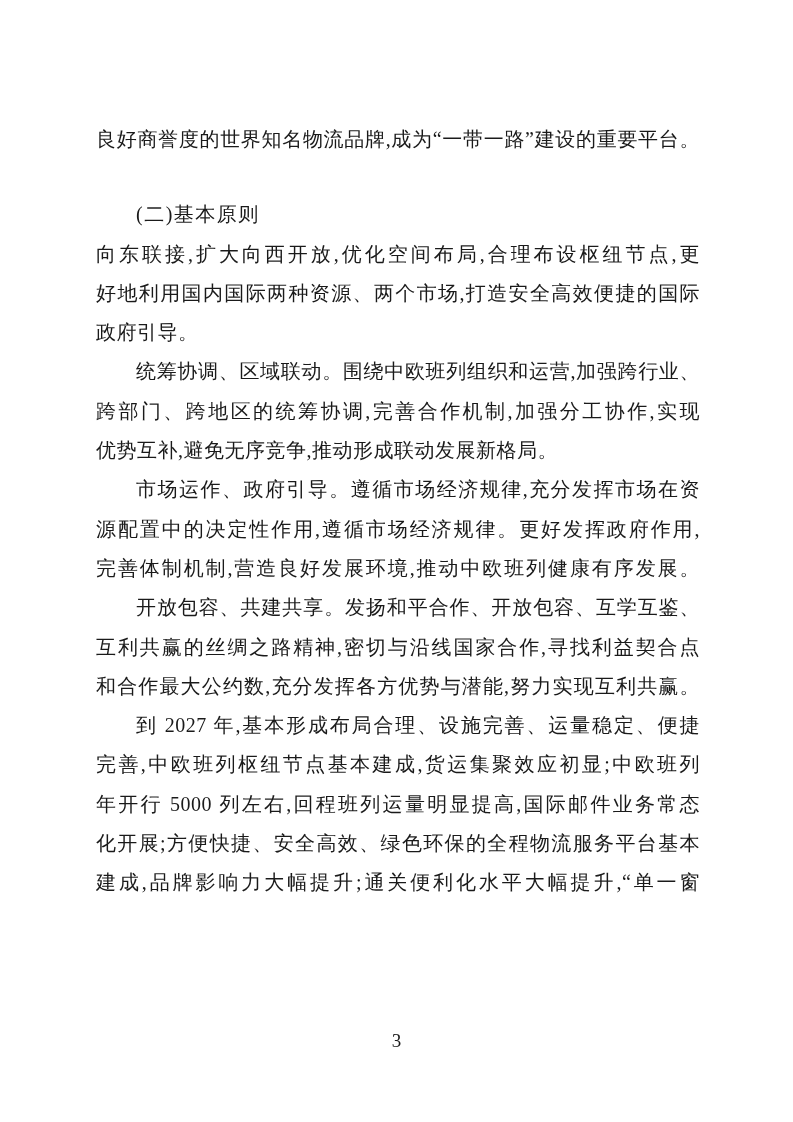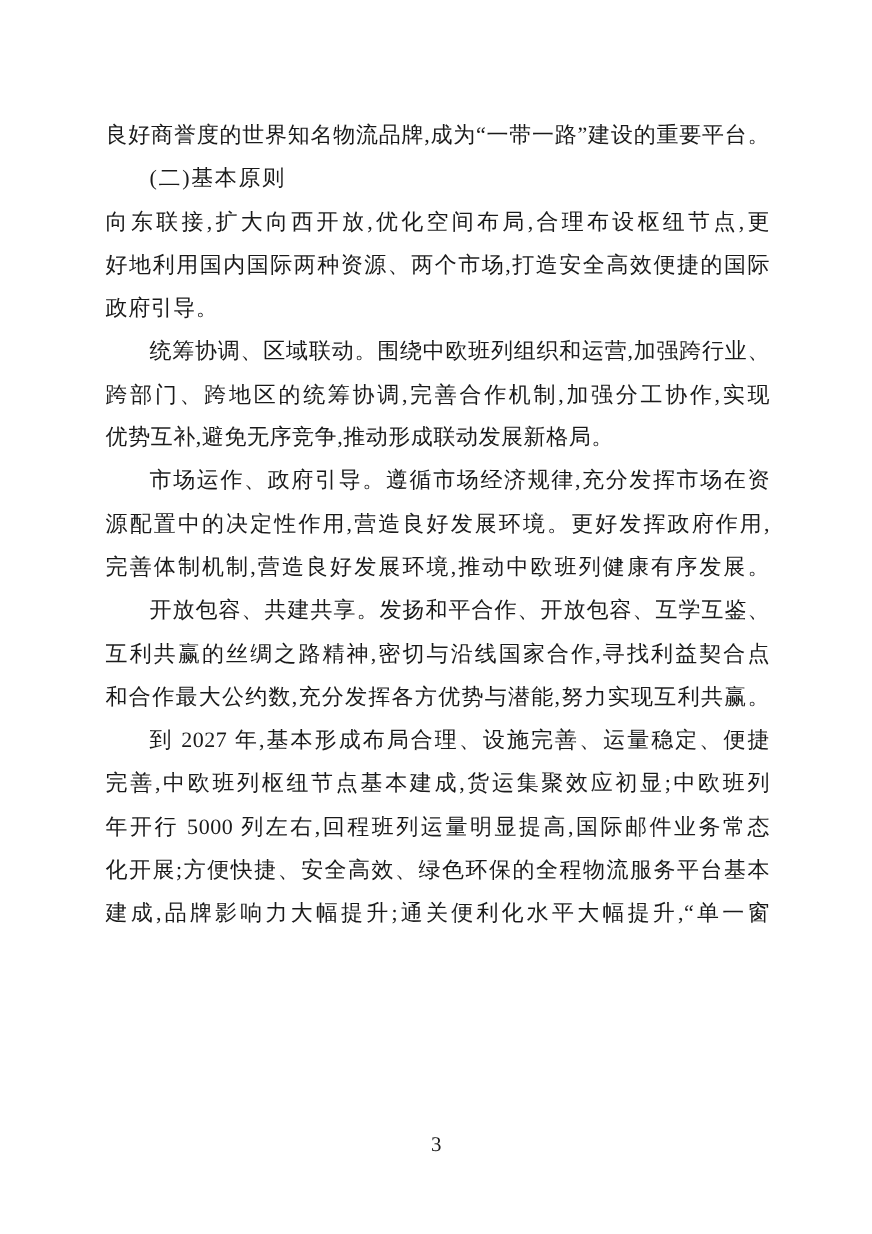--- a/index.html
+++ b/index.html
@@ -13,21 +13,21 @@
     height: 1122px;
     background: #ffffff;
     margin: 0 auto;
     overflow: hidden;
     font-family: "Liberation Serif", "DejaVu Serif", serif;
     color: #1a1a1a;
   }
   .content {
     position: absolute;
     left: 96px;
-    top: 104px;
+    top: 120px;
     width: 604px;
   }
   .line {
     font-size: 20px;
     height: 39.3px;
     line-height: 39.3px;
     letter-spacing: 0.5px;
     white-space: normal;
     overflow: hidden;
     text-align: left;
@@ -35,20 +35,21 @@
   .line.j {
     text-align: justify;
     text-align-last: justify;
   }
   .line.indent {
     text-indent: 2em;
   }
   .line.heading {
     font-family: "Liberation Serif", "DejaVu Serif", serif;
     letter-spacing: 1.5px;
+    margin-top: 36px;
   }
   .page-number {
     position: absolute;
     top: 1028px;
     left: 0;
     width: 100%;
     text-align: center;
     font-size: 19px;
     line-height: 26px;
     color: #1a1a1a;
@@ -61,21 +62,21 @@
   <div class="content">
     <div class="line j">良好商誉度的世界知名物流品牌,成为“一带一路”建设的重要平台。</div>
     <div class="line heading indent">(二)基本原则</div>
     <div class="line j">向东联接,扩大向西开放,优化空间布局,合理布设枢纽节点,更</div>
     <div class="line j">好地利用国内国际两种资源、两个市场,打造安全高效便捷的国际</div>
     <div class="line">政府引导。</div>
     <div class="line j indent">统筹协调、区域联动。围绕中欧班列组织和运营,加强跨行业、</div>
     <div class="line j">跨部门、跨地区的统筹协调,完善合作机制,加强分工协作,实现</div>
     <div class="line">优势互补,避免无序竞争,推动形成联动发展新格局。</div>
     <div class="line j indent">市场运作、政府引导。遵循市场经济规律,充分发挥市场在资</div>
-    <div class="line j">源配置中的决定性作用,营造良好发展环境。更好发挥政府作用,</div>
+    <div class="line j">源配置中的决定性作用,遵循市场经济规律。更好发挥政府作用,</div>
     <div class="line j">完善体制机制,营造良好发展环境,推动中欧班列健康有序发展。</div>
     <div class="line j indent">开放包容、共建共享。发扬和平合作、开放包容、互学互鉴、</div>
     <div class="line j">互利共赢的丝绸之路精神,密切与沿线国家合作,寻找利益契合点</div>
     <div class="line j">和合作最大公约数,充分发挥各方优势与潜能,努力实现互利共赢。</div>
     <div class="line j indent">到 2027 年,基本形成布局合理、设施完善、运量稳定、便捷</div>
     <div class="line j">完善,中欧班列枢纽节点基本建成,货运集聚效应初显;中欧班列</div>
     <div class="line j">年开行 5000 列左右,回程班列运量明显提高,国际邮件业务常态</div>
     <div class="line j">化开展;方便快捷、安全高效、绿色环保的全程物流服务平台基本</div>
     <div class="line j">建成,品牌影响力大幅提升;通关便利化水平大幅提升,“单一窗</div>
   </div>

